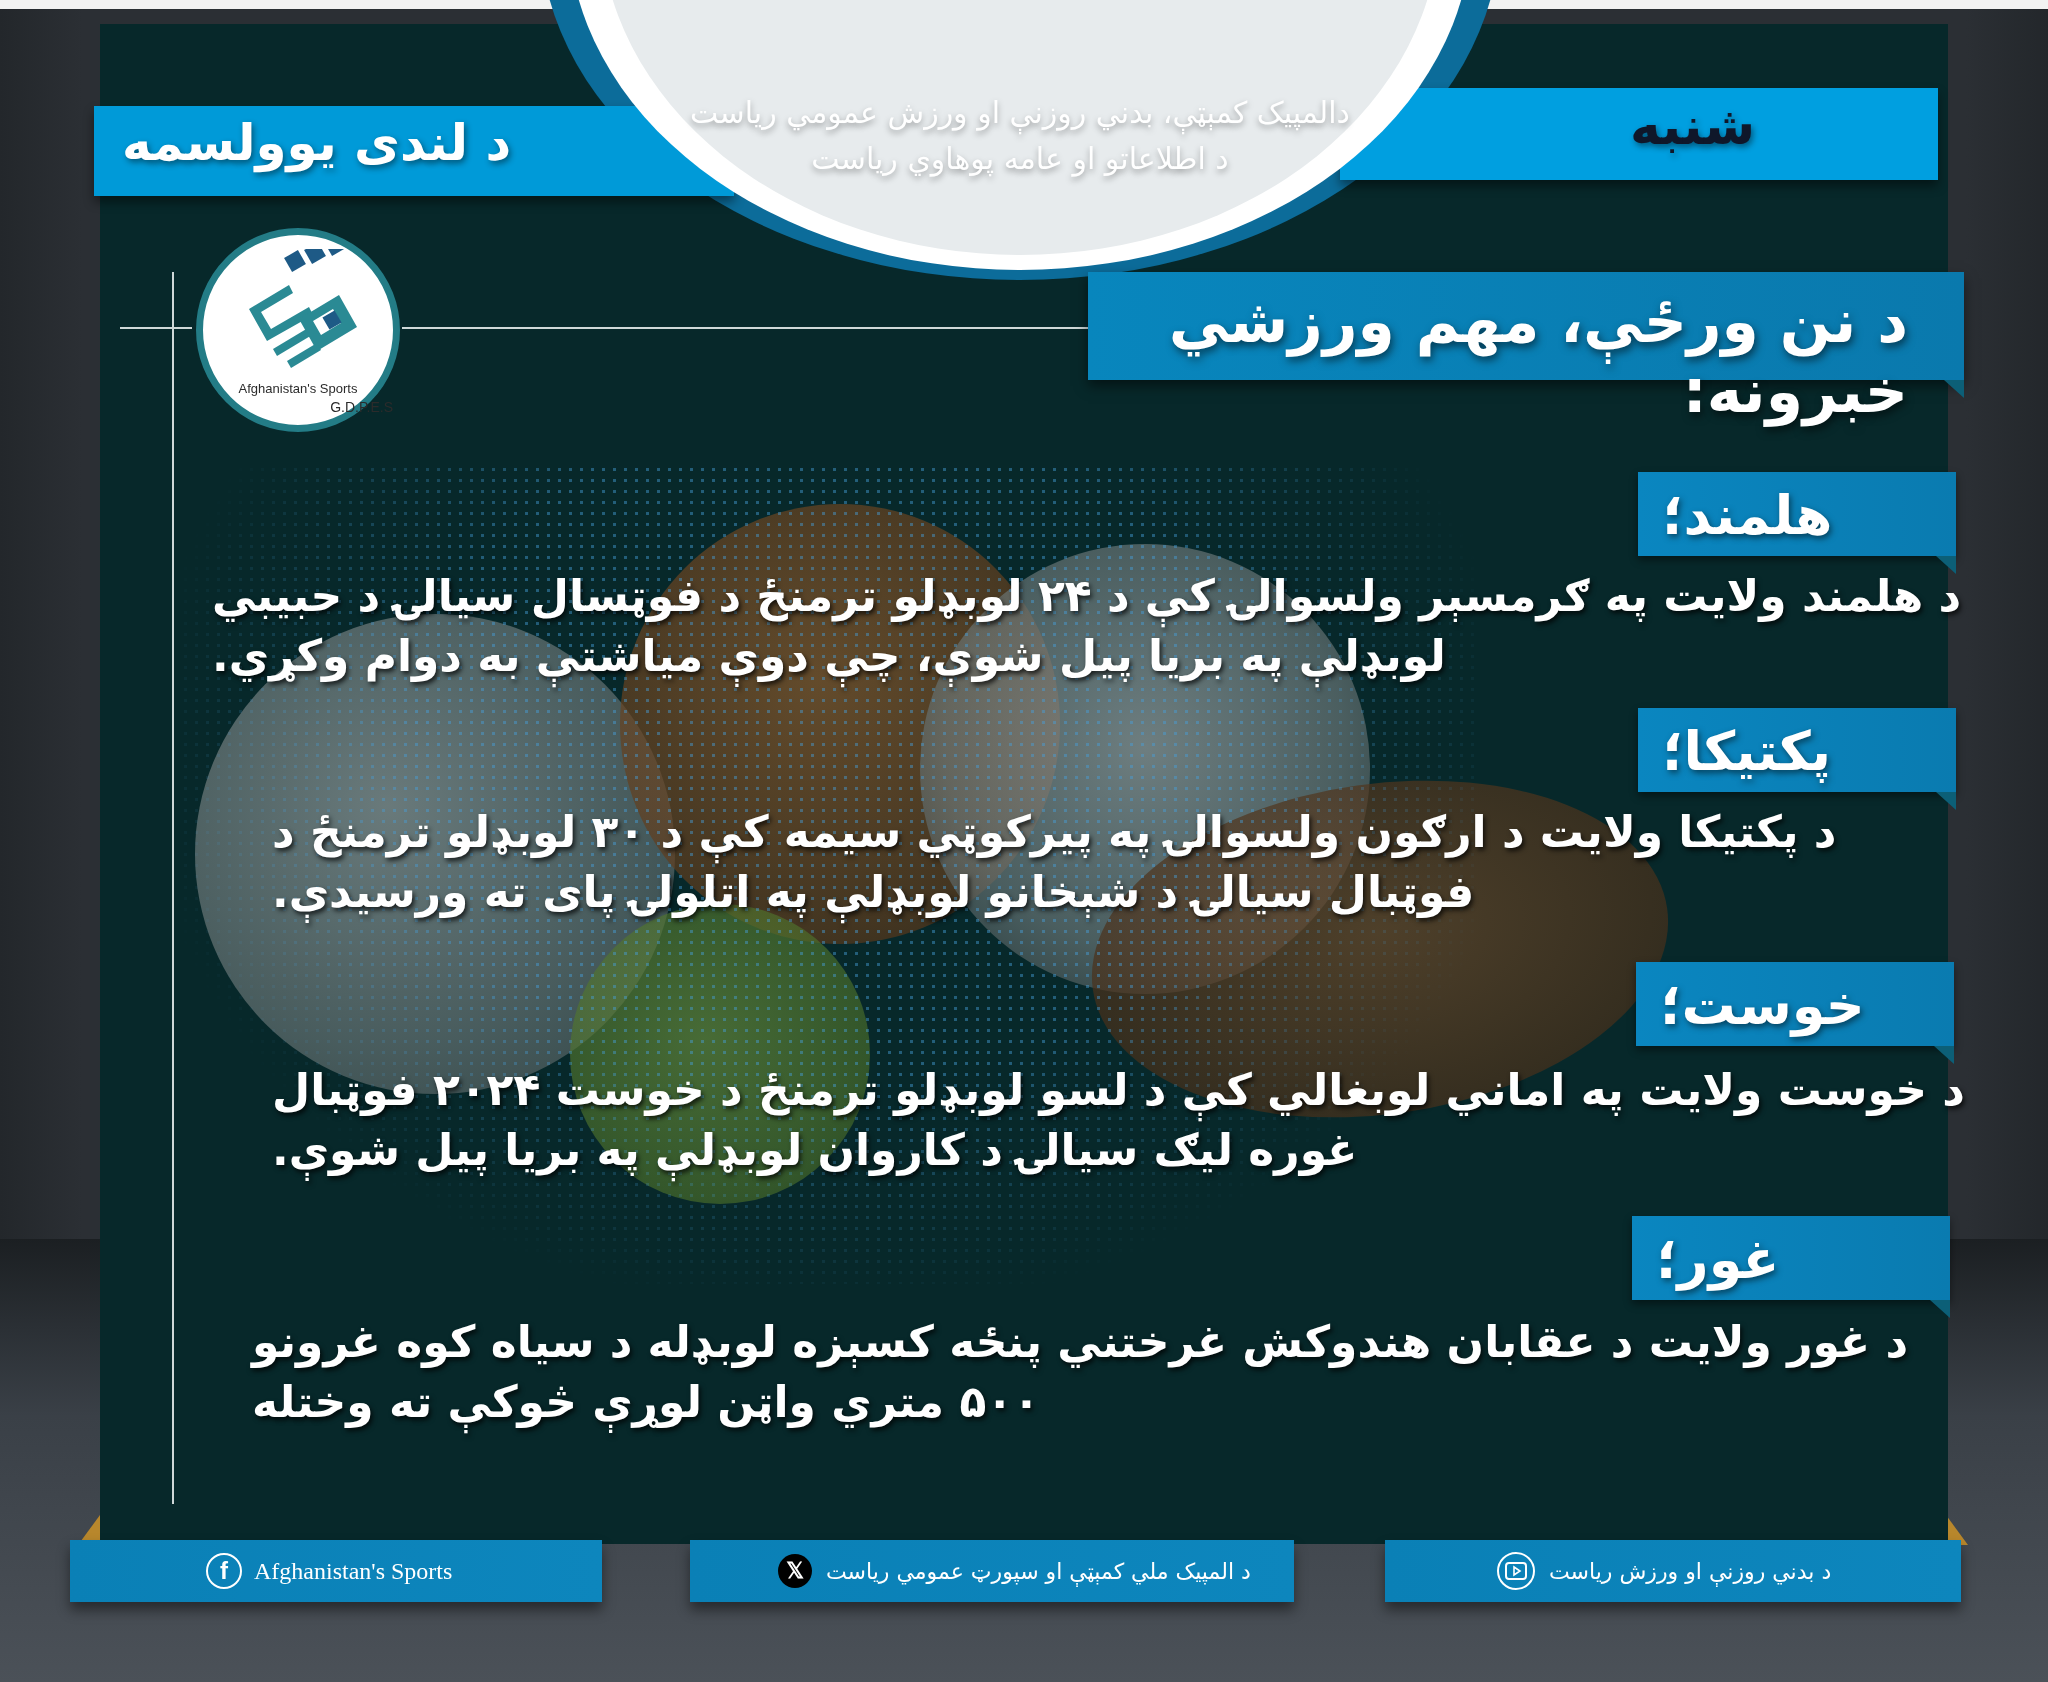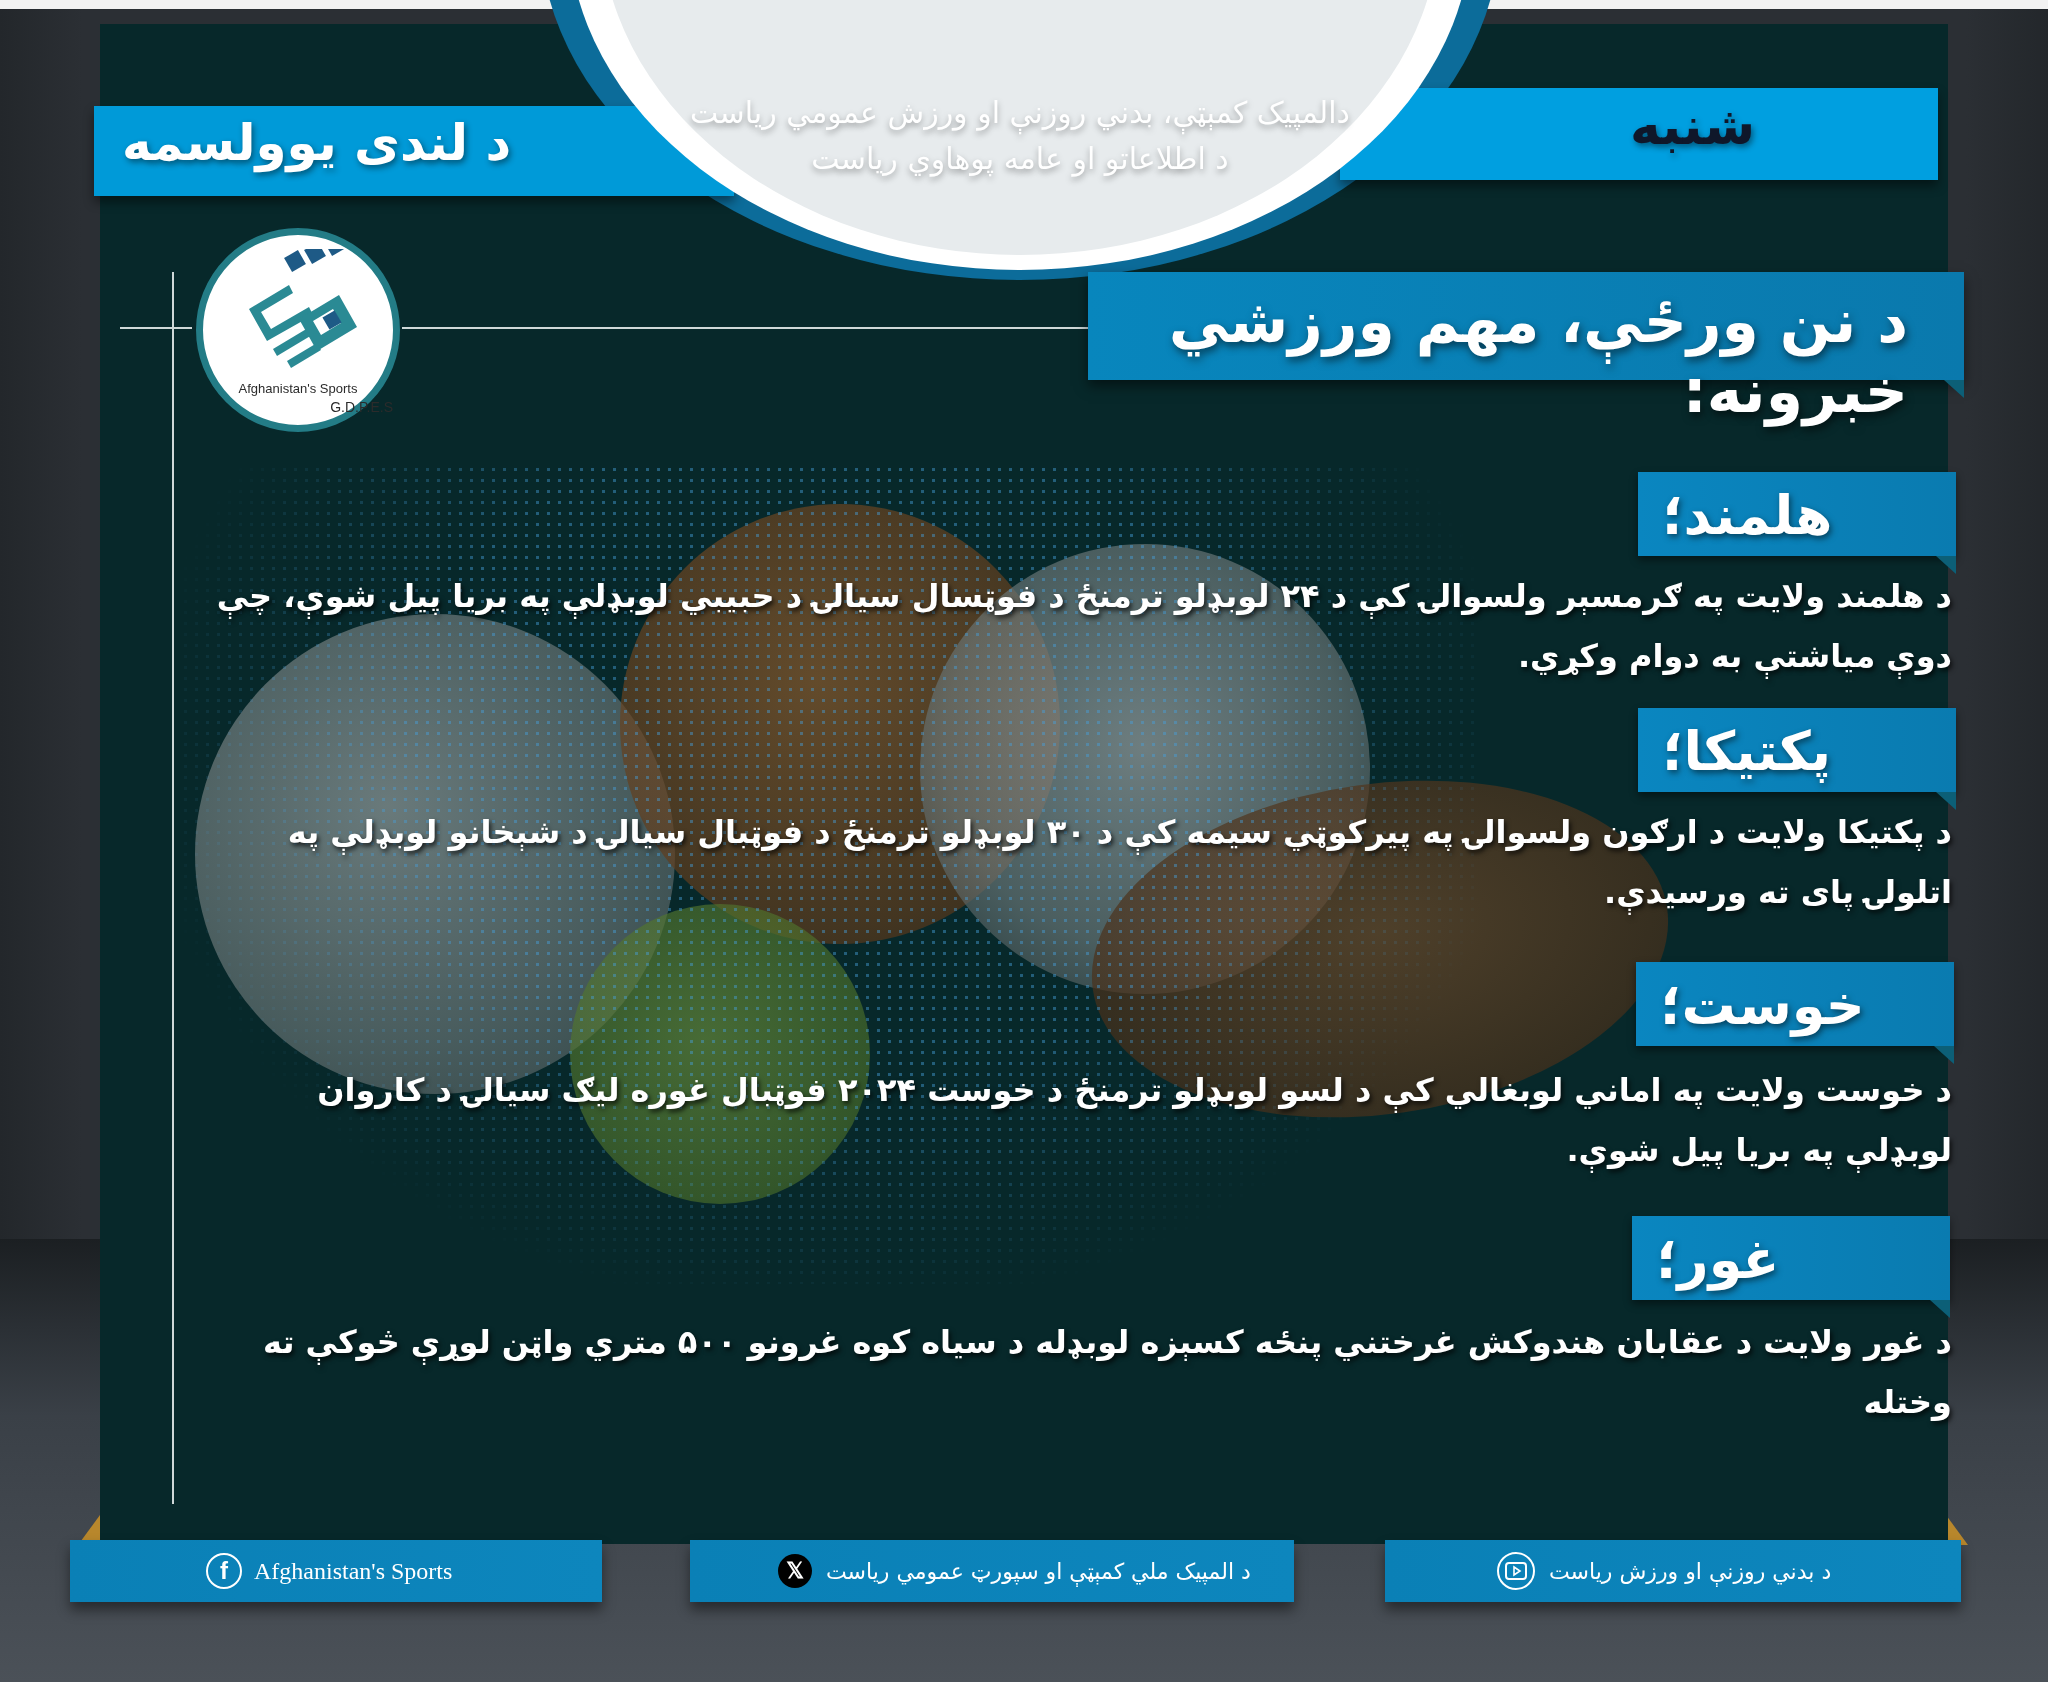--- a/index.html
+++ b/index.html
@@ -100,22 +100,22 @@
   
   .tag {
     position: absolute; height: 84px; background: linear-gradient(90deg,#0a86c0,#0a7bb0);
     box-shadow: 0 4px 8px rgba(0,0,0,.45);
   }
   .tag span {
     position: absolute; left: 24px; top: 12px; direction: rtl; color: #fff; font-weight: bold; font-size: 54px;
     text-shadow: 2px 3px 6px rgba(0,0,0,.5);
   }
   .news {
-    position: absolute; right: 96px; direction: rtl; text-align: right; color: #fff; font-weight: bold;
-    font-size: 32px; line-height: 60px; text-shadow: 2px 3px 5px rgba(0,0,0,.75);
+    position: absolute; right: 76px; direction: rtl; text-align: left; color: #fff; font-weight: bold;
+    font-size: 44px; line-height: 60px; text-shadow: 2px 3px 5px rgba(0,0,0,.75);
   }
 
   
   .foot {
     position: absolute; top: 1540px; height: 62px; background: linear-gradient(90deg,#0a80b6,#0d86bd);
     box-shadow: 0 8px 12px rgba(0,0,0,.45);
     display: flex; align-items: center; color: #fff; font-size: 22px;
   }
   .foot .ico { display: inline-flex; align-items: center; justify-content: center; border-radius: 50%; }
   .f1 { left: 70px; width: 532px; padding-left: 136px; }

